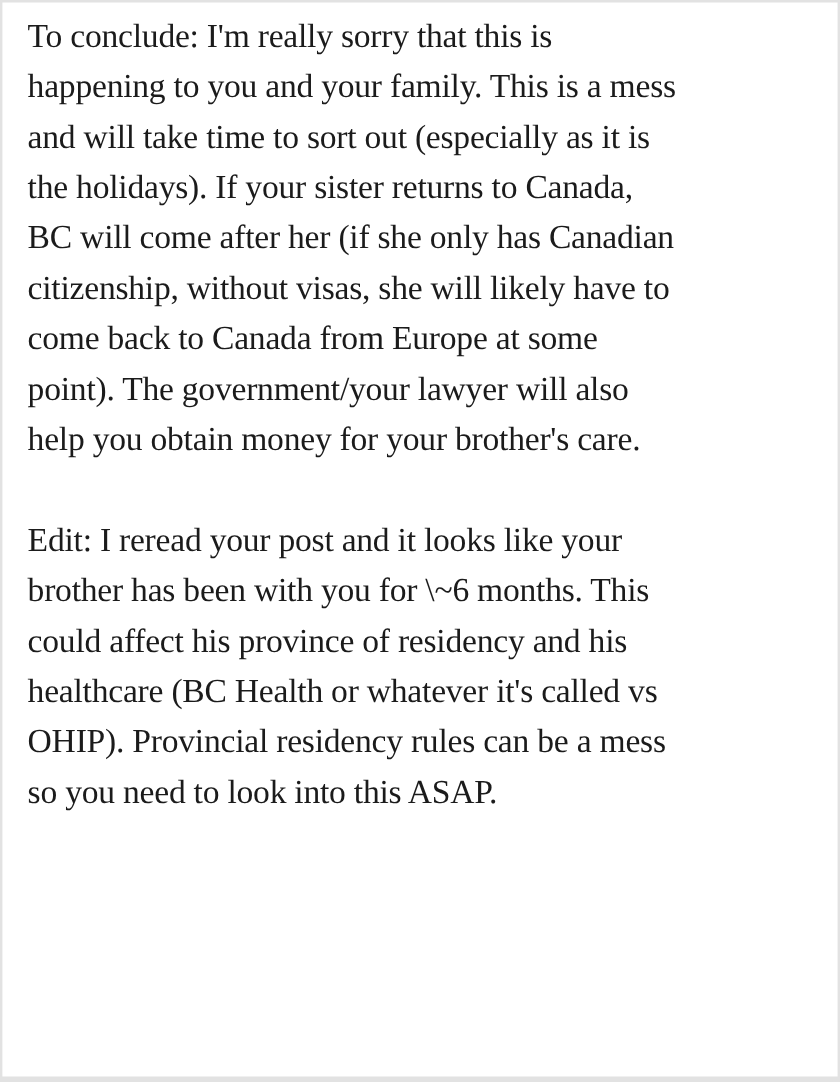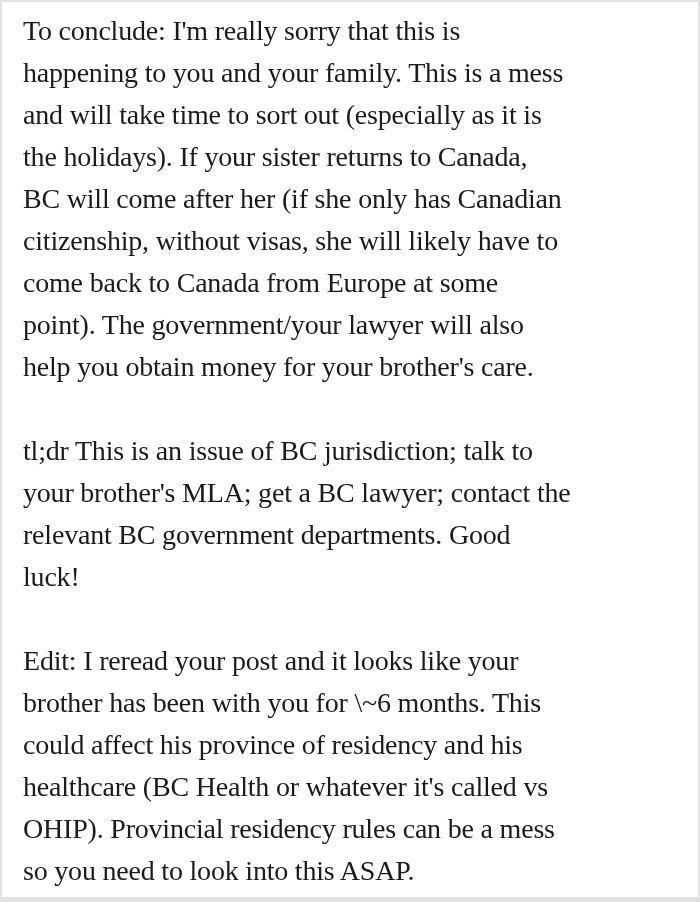--- a/index.html
+++ b/index.html
@@ -38,23 +38,19 @@
 <div class="panel">
   <p>To conclude: I'm really sorry that this is
 happening to you and your family. This is a mess
 and will take time to sort out (especially as it is
 the holidays). If your sister returns to Canada,
 BC will come after her (if she only has Canadian
 citizenship, without visas, she will likely have to
 come back to Canada from Europe at some
 point). The government/your lawyer will also
 help you obtain money for your brother's care.</p>
-  <p>tl;dr This is an issue of BC jurisdiction; talk to
-your brother's MLA; get a BC lawyer; contact the
-relevant BC government departments. Good
-luck!</p>
   <p>Edit: I reread your post and it looks like your
 brother has been with you for \~6 months. This
 could affect his province of residency and his
 healthcare (BC Health or whatever it's called vs
 OHIP). Provincial residency rules can be a mess
 so you need to look into this ASAP.</p>
 </div>
 
 </body></html>

